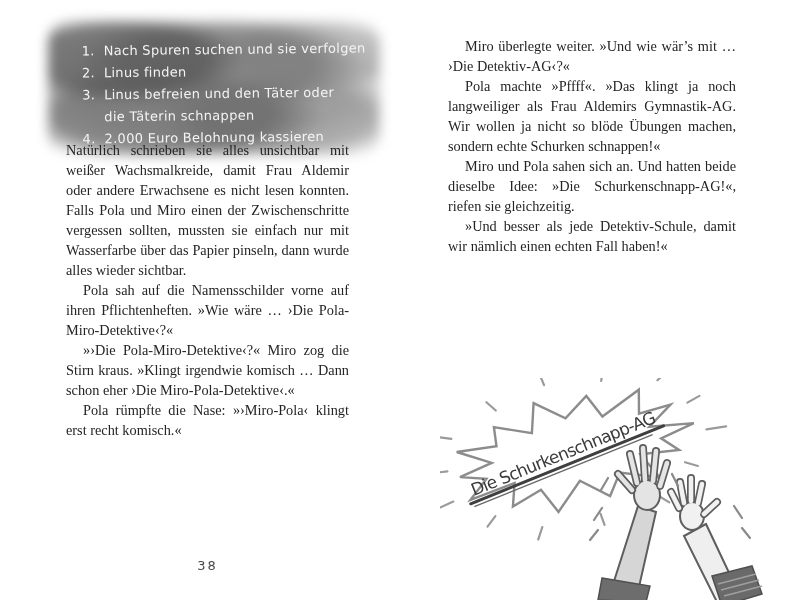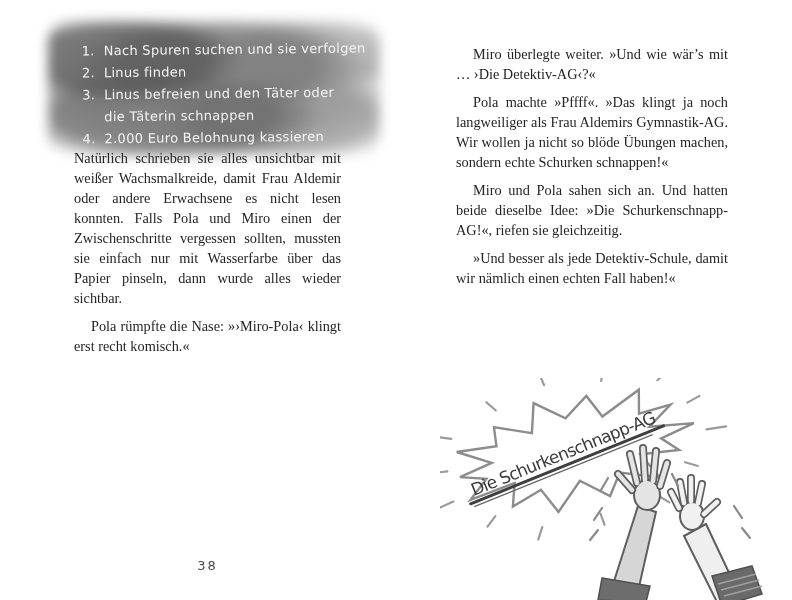--- a/index.html
+++ b/index.html
@@ -24,21 +24,21 @@
     font-family:"DejaVu Sans",sans-serif;font-size:13px;line-height:22px;
     color:#f4f4f4;transform:rotate(-.6deg);letter-spacing:.3px;
   }
   .chalk-item{display:flex;white-space:nowrap;}
   .chalk-num{width:22px;flex:none;}
   
   .col{position:absolute;width:283px;font-size:14.3px;line-height:20px;
        text-align:justify;hyphens:auto;}
   .col-left{left:66px;top:140px;}
   .col-right{left:448px;top:36px;width:288px;}
-  .col p{margin:8px;}
+  .col p{margin:0;}
   .col p.indent{text-indent:17px;}
   .col p.gap{margin-top:10px;}
   
   .pageno{
     position:absolute;left:66px;top:537px;width:283px;text-align:center;
     font-family:"DejaVu Sans",sans-serif;font-size:13px;letter-spacing:2px;color:#4a4a4a;margin-top:21px;
   }
   
   .illu{position:absolute;left:440px;top:378px;}
   .burst-label-text{
@@ -71,20 +71,22 @@
       </div>
       <div class="chalk-item">
         <span class="chalk-num">4.</span>
         <span>2.000 Euro Belohnung kassieren</span>
       </div>
     </div>
   </div>
 
   <div class="col col-left">
     <p>Natürlich schrieben sie alles unsichtbar mit weißer Wachsmalkreide, damit Frau Aldemir oder andere Erwachsene es nicht lesen konnten. Falls Pola und Miro einen der Zwischenschritte vergessen sollten, mussten sie einfach nur mit Wasserfarbe über das Papier pinseln, dann wurde alles wieder sichtbar.</p>
+    <p class="indent">Pola sah auf die Namensschilder vorne auf ihren Pflichtenheften. »Wie wäre … ›Die Pola-Miro-Detektive‹?«</p>
+    <p class="indent">»›Die Pola-Miro-Detektive‹?« Miro zog die Stirn kraus. »Klingt irgendwie komisch … Dann schon eher ›Die Miro-Pola-Detektive‹.«</p>
     <p class="indent">Pola rümpfte die Nase: »›Miro-Pola‹ klingt erst recht komisch.«</p>
   </div>
 
   <div class="pageno">38</div>
 
   <div class="col col-right">
     <p class="indent">Miro überlegte weiter. »Und wie wär’s mit … ›Die Detektiv-AG‹?«</p>
     <p class="indent">Pola machte »Pffff«. »Das klingt ja noch langweiliger als Frau Aldemirs Gymnastik-AG. Wir wollen ja nicht so blöde Übungen machen, sondern echte Schurken schnappen!«</p>
     <p class="indent">Miro und Pola sahen sich an. Und hatten beide dieselbe Idee: »Die Schurkenschnapp-AG!«, riefen sie gleichzeitig.</p>
     <p class="indent">»Und besser als jede Detektiv-Schule, damit wir nämlich einen echten Fall haben!«</p>

